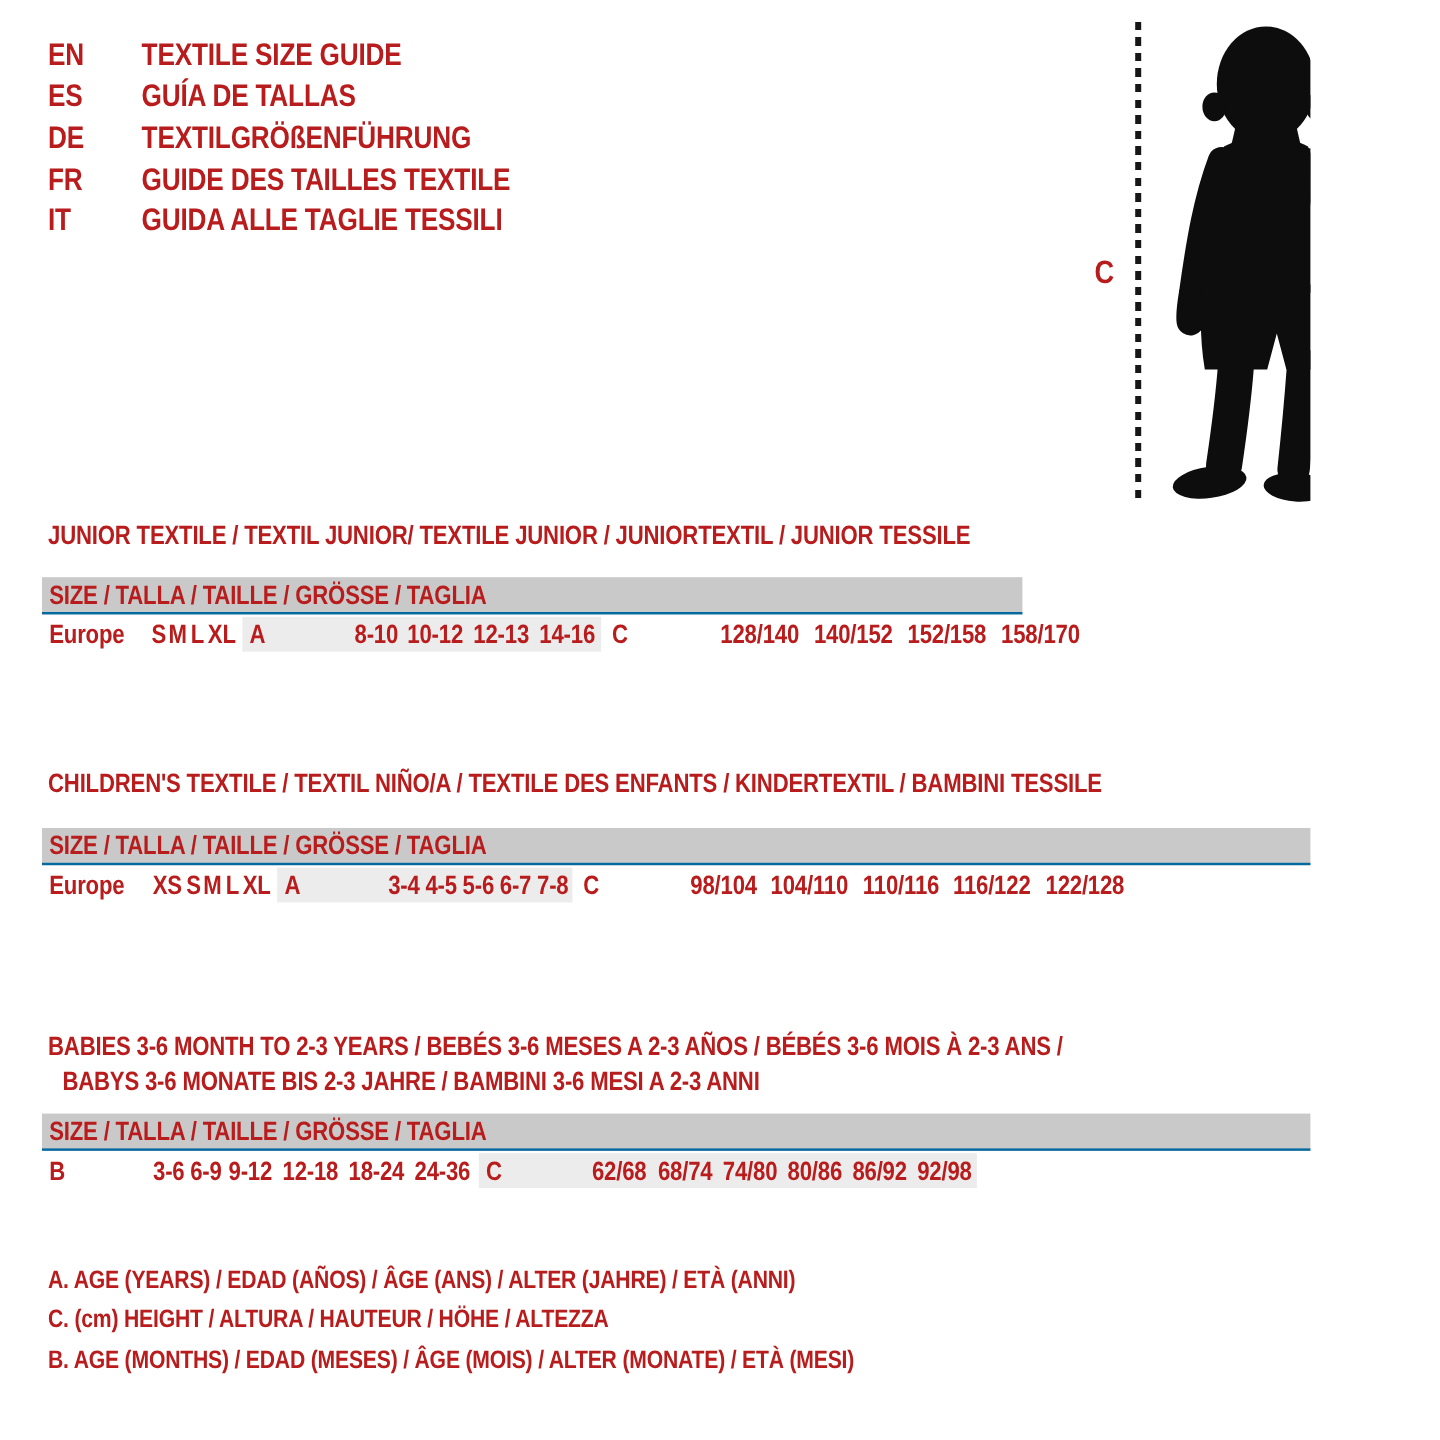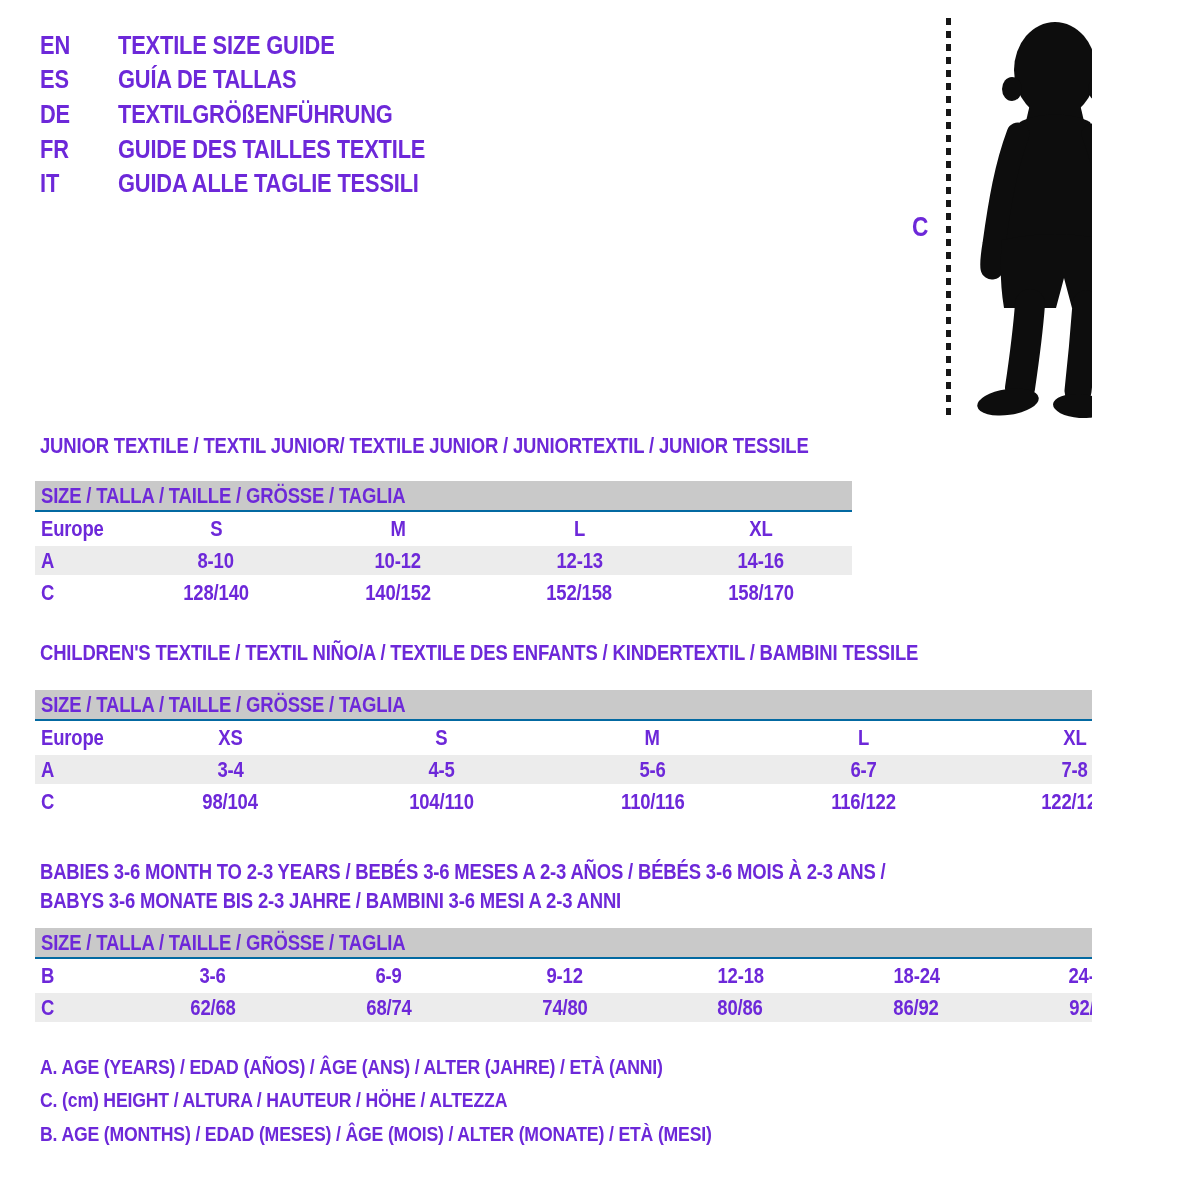--- a/index.html
+++ b/index.html
@@ -1,21 +1,21 @@
 <!DOCTYPE html>
 <html><head>
 <meta charset="utf-8">
 <style>
   * { margin:0; padding:0; box-sizing:border-box; }
   html,body { background:#ffffff; }
   .page {
     position:relative; width:1092px; height:1200px;
     background:#ffffff; overflow:hidden;
     font-family:"Liberation Sans","DejaVu Sans",sans-serif;
-    font-weight:bold; color:#6d28d9;
+    font-weight:bold; color:#b91c1c;
   }
   
   .cnd { display:inline-block; transform:scaleX(.84); transform-origin:0 50%;
          white-space:nowrap; letter-spacing:-.2px; }
   .ctr { transform-origin:50% 50%; }
 
   
   .langs { position:absolute; left:40px; top:28px; font-size:26px; }
   .lang-row { display:flex; height:34.6px; align-items:center; }
   .lang-code { width:78px; }
@@ -25,21 +25,21 @@
     background:repeating-linear-gradient(to bottom,#161616 0 7px,transparent 7px 13px); }
   .height-label { position:absolute; left:912px; top:212px; font-size:27px; }
   .baby-svg { position:absolute; left:960px; top:16px; width:185px; height:410px; }
 
   
   .sec-title { position:absolute; left:40px; font-size:22px; line-height:24px; }
 
   
   .size-bar { position:absolute; left:35px; height:31px; background:#c9c9c9;
     border-bottom:2px solid #0369a1; font-size:22px; line-height:29px; padding-left:6px; }
-  .rows { position:absolute; left:35px; display:flex; flex-direction:column; gap:3px; }
+  .rows { position:absolute; left:35px; display:flex; flex-direction:row; gap:3px; }
   .row { display:flex; height:29px; align-items:center; font-size:22px; }
   .row.stripe { background:#ececec; }
   .cell { flex:1; text-align:center; }
   .cell.label { flex:0 0 90px; text-align:left; padding-left:6px; }
 
   
   .legend { position:absolute; left:40px; top:1050px; font-size:21px; }
   .legend-line { height:33.5px; display:flex; align-items:center; }
 </style>
 </head>
@@ -140,21 +140,21 @@
       <div class="cell"><span class="cnd ctr">98/104</span></div>
       <div class="cell"><span class="cnd ctr">104/110</span></div>
       <div class="cell"><span class="cnd ctr">110/116</span></div>
       <div class="cell"><span class="cnd ctr">116/122</span></div>
       <div class="cell"><span class="cnd ctr">122/128</span></div>
     </div>
   </div>
 
   <div class="sec-title" style="top:858px; line-height:28.5px;">
     <span style="display:block;"><span class="cnd">BABIES 3-6 MONTH TO 2-3 YEARS / BEBÉS 3-6 MESES A 2-3 AÑOS / BÉBÉS 3-6 MOIS À 2-3 ANS /</span></span>
-    <span style="display:block;"><span class="cnd">BABYS 3-6 MONATE BIS 2-3 JAHRE / BAMBINI 3-6 MESI A 2-3 ANNI</span></span>
+    <span style="display:block;margin-left:12px;"><span class="cnd">BABYS 3-6 MONATE BIS 2-3 JAHRE / BAMBINI 3-6 MESI A 2-3 ANNI</span></span>
   </div>
   <div class="size-bar" style="top:928px; width:1145px;"><span class="cnd">SIZE / TALLA / TAILLE / GRÖSSE / TAGLIA</span></div>
   <div class="rows" style="top:961px; width:1145px;">
     <div class="row">
       <div class="cell label"><span class="cnd">B</span></div>
       <div class="cell"><span class="cnd ctr">3-6</span></div>
       <div class="cell"><span class="cnd ctr">6-9</span></div>
       <div class="cell"><span class="cnd ctr">9-12</span></div>
       <div class="cell"><span class="cnd ctr">12-18</span></div>
       <div class="cell"><span class="cnd ctr">18-24</span></div>

